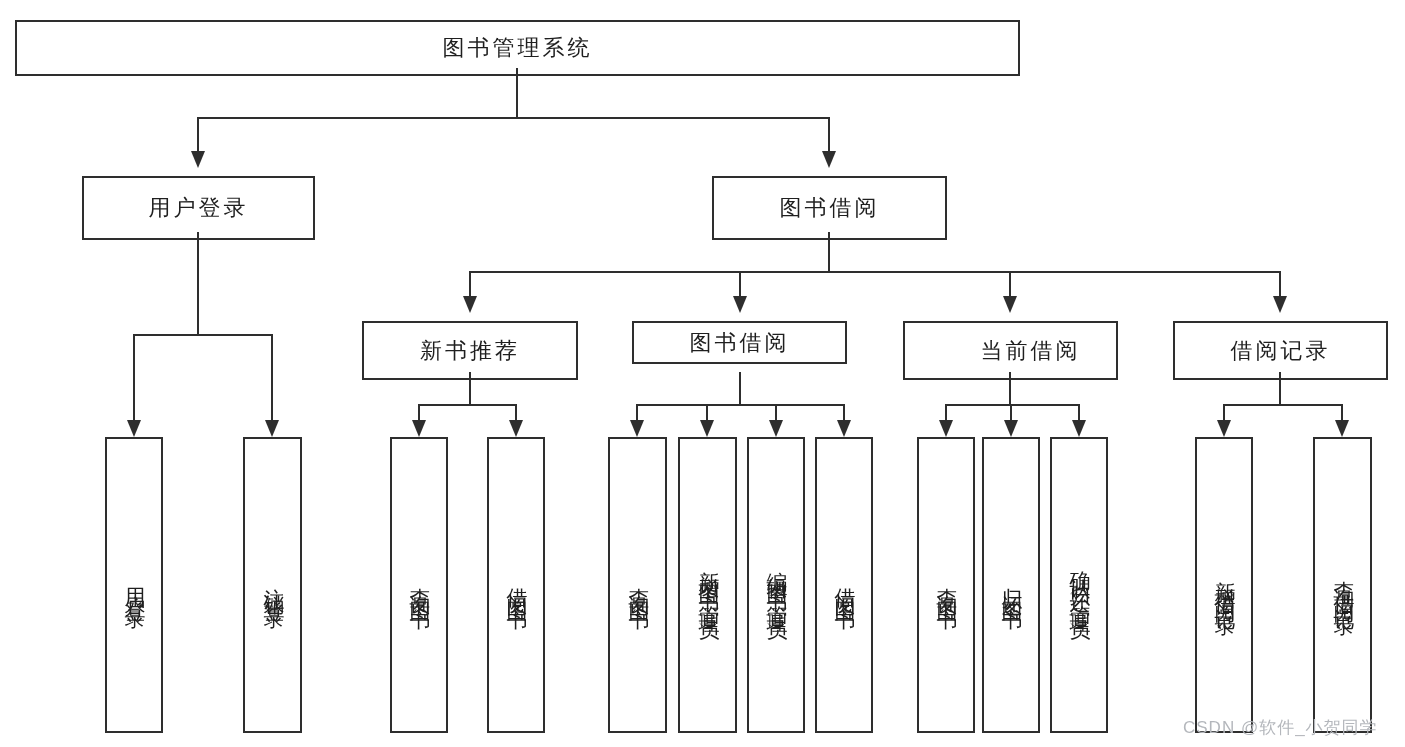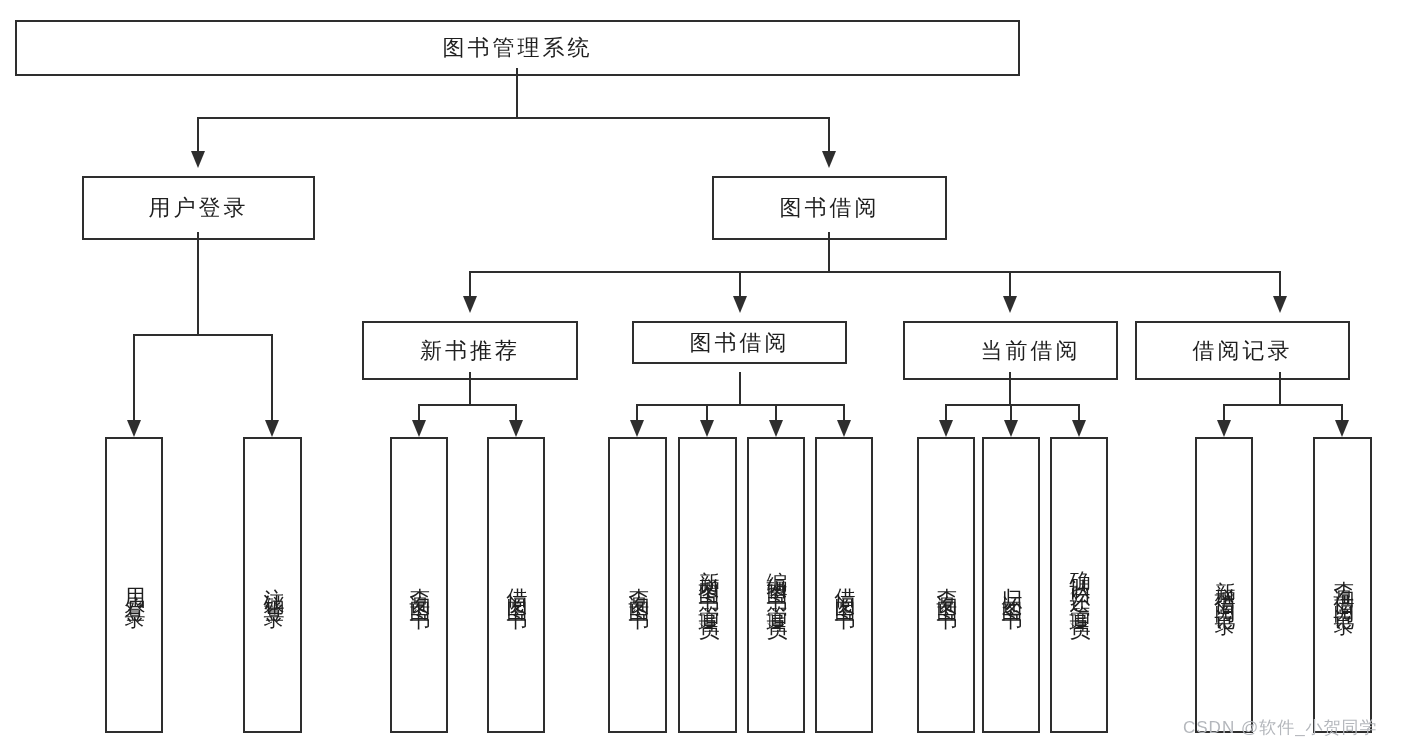--- a/index.html
+++ b/index.html
@@ -95,21 +95,21 @@
 
   <div class="node hnode" style="left:362px; top:313px; width:216px; height:59px;">
     <span>新书推荐</span>
   </div>
   <div class="node hnode" style="left:632px; top:313px; width:215px; height:43px;">
     <span>图书借阅</span>
   </div>
   <div class="node hnode" style="left:903px; top:313px; width:215px; height:59px;padding-left:40px;">
     <span>当前借阅</span>
   </div>
-  <div class="node hnode" style="left:1135px; top:313px; width:215px; height:59px;">
+  <div class="node hnode" style="left:1173px; top:313px; width:215px; height:59px;">
     <span>借阅记录</span>
   </div>
 
   <div class="cv" style="left:469px; top:372px; height:33px;"></div>
   <div class="ch" style="left:418px; top:404px; width:99px;"></div>
   <div class="cv" style="left:418px; top:405px; height:15px;"></div>
   <div class="tri" style="left:412px; top:420px;"></div>
   <div class="cv" style="left:515px; top:405px; height:15px;"></div>
   <div class="tri" style="left:509px; top:420px;"></div>
 

